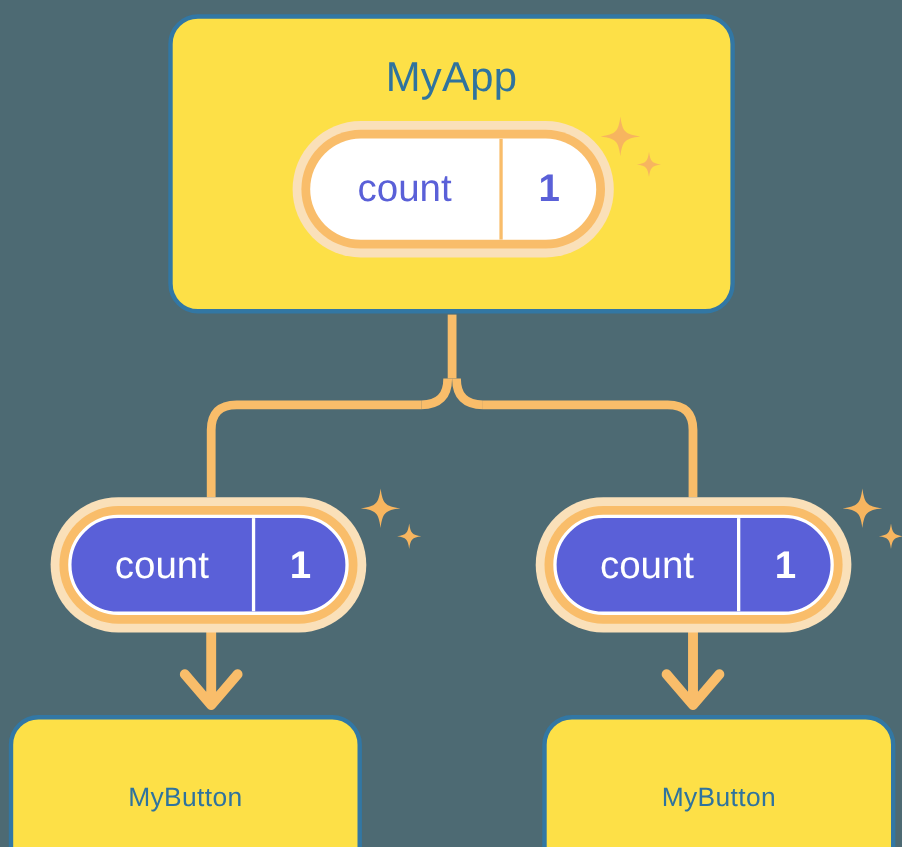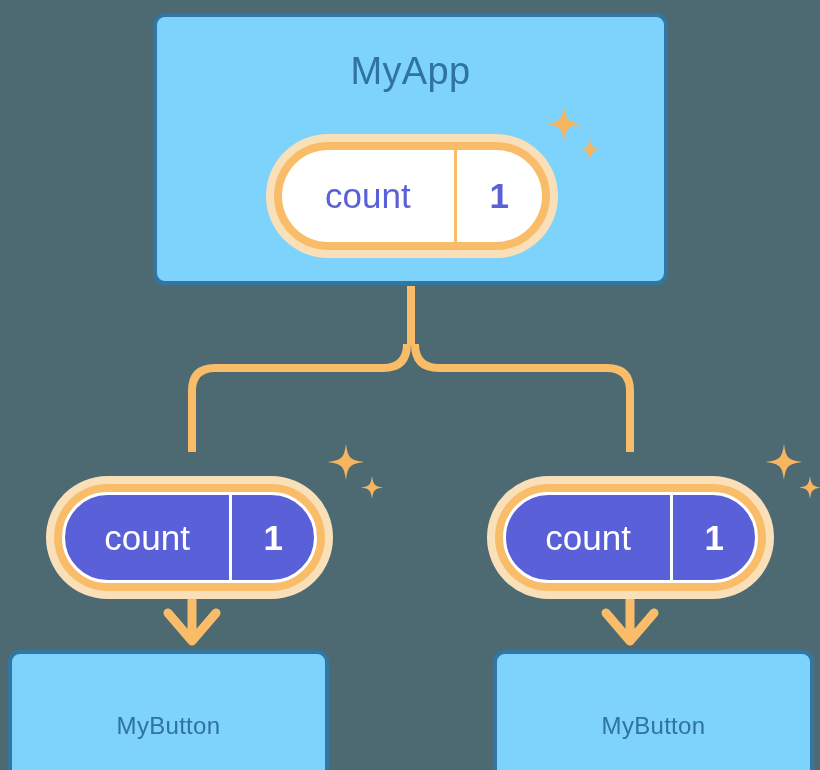--- a/index.html
+++ b/index.html
@@ -15,23 +15,23 @@
   }
   #stage {
     position: relative;
     width: 820px;
     height: 770px;
   }
 
   
   .card {
     position: absolute;
-    background: #7dd3fc;
+    background: #fde047;
     border: 4px solid #3277a4;
-    border-radius: 12px;
+    border-radius: 27px;
     box-sizing: border-box;
   }
   .card-title {
     color: #2f739e;
     font-size: 38px;
     font-weight: 400;
     letter-spacing: 0.3px;
     text-align: center;
     line-height: 1;
   }
@@ -67,21 +67,20 @@
   }
 
   
   .pill {
     position: absolute;
     box-sizing: border-box;
     border-radius: 999px;
     background: #fae0b9;                 
     padding: 8px;
     display: flex;
-    margin-top: 24px;
   }
   .pill-ring {
     flex: 1;
     border-radius: 999px;
     background: #f9bd6a;                 
     padding: 8px;
     display: flex;
     box-sizing: border-box;
   }
   .pill-body {

